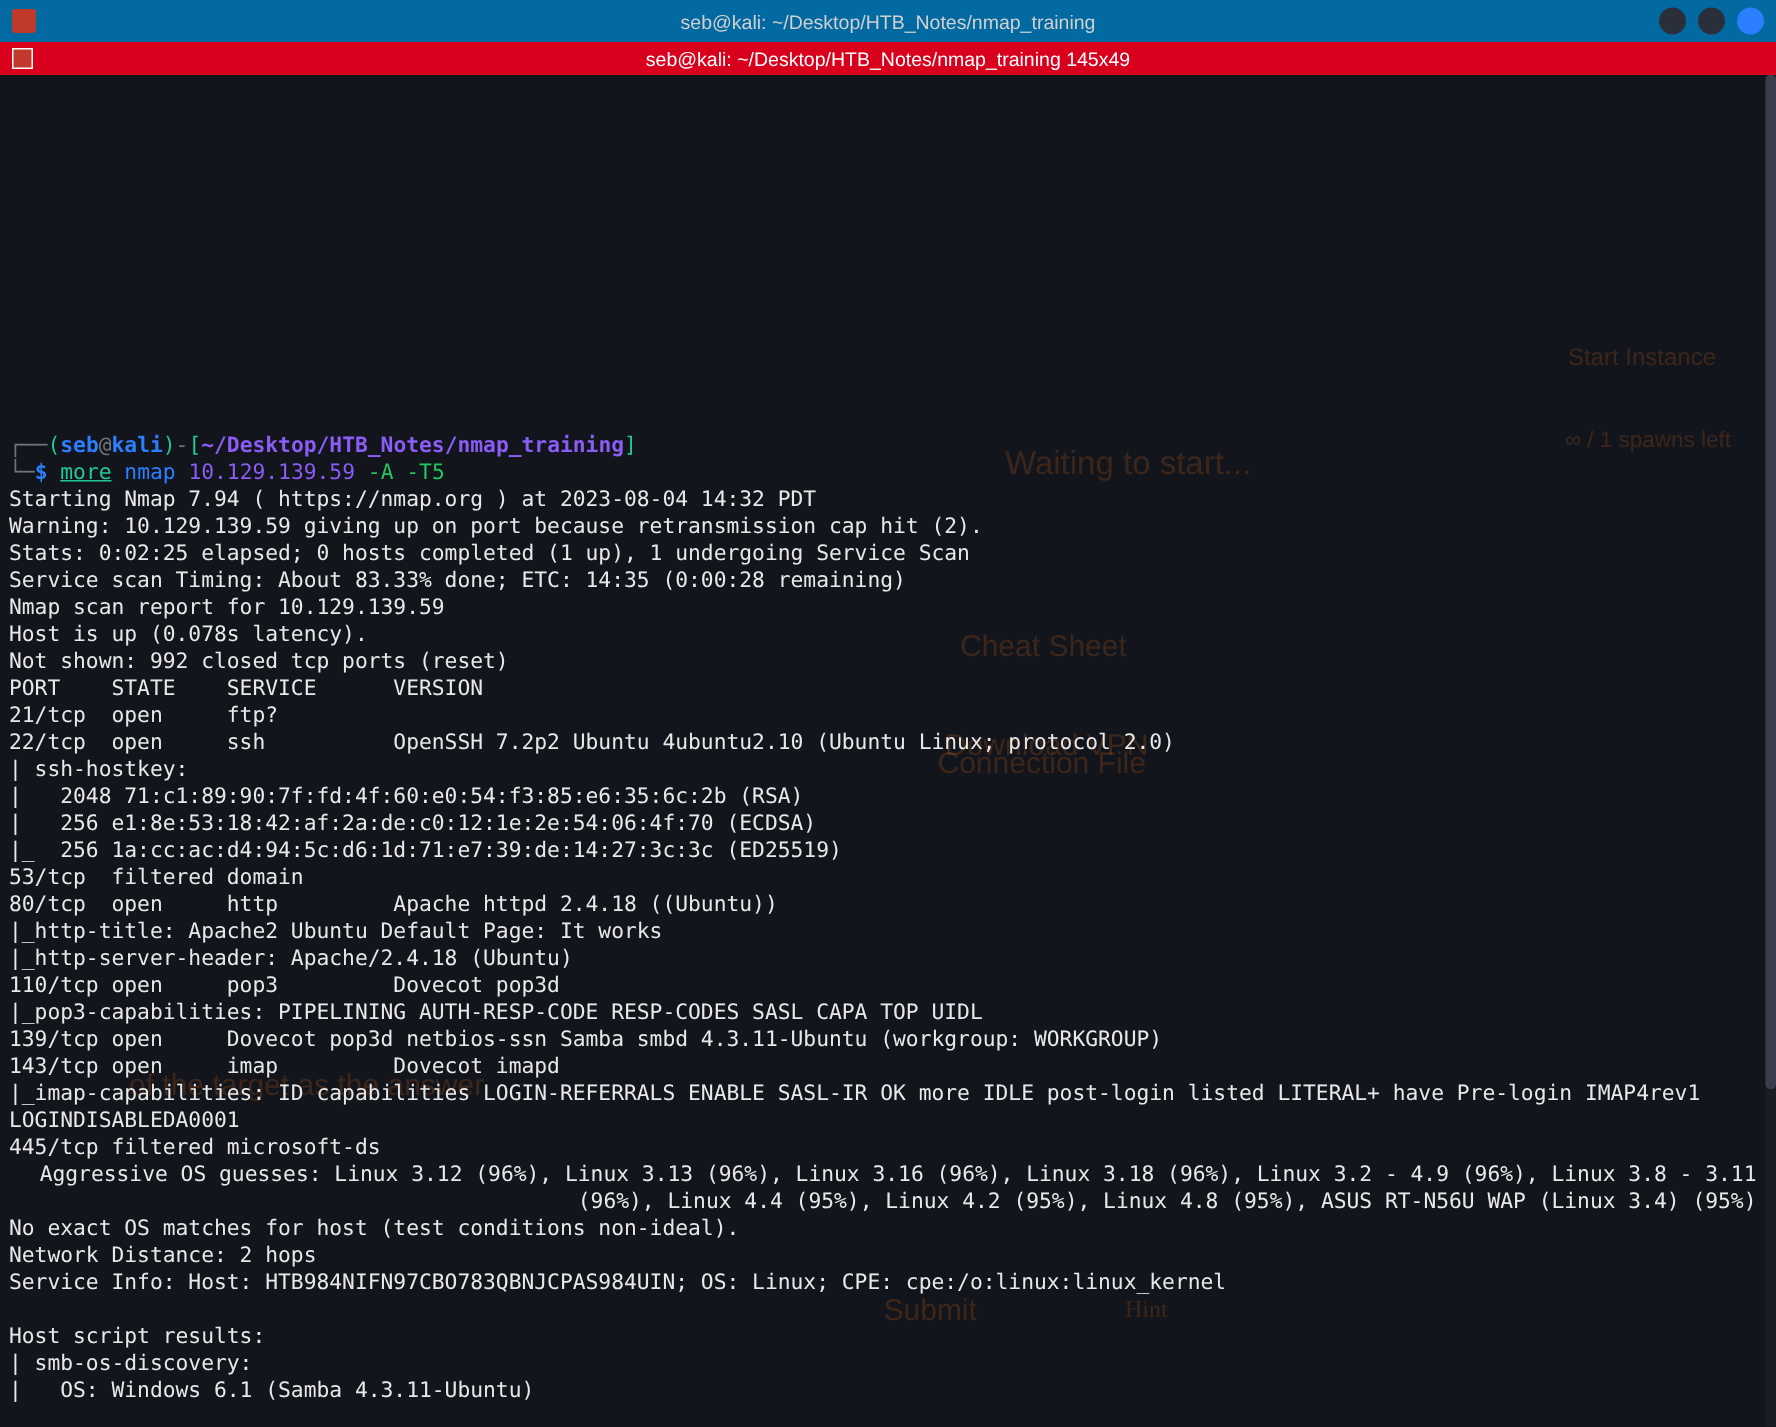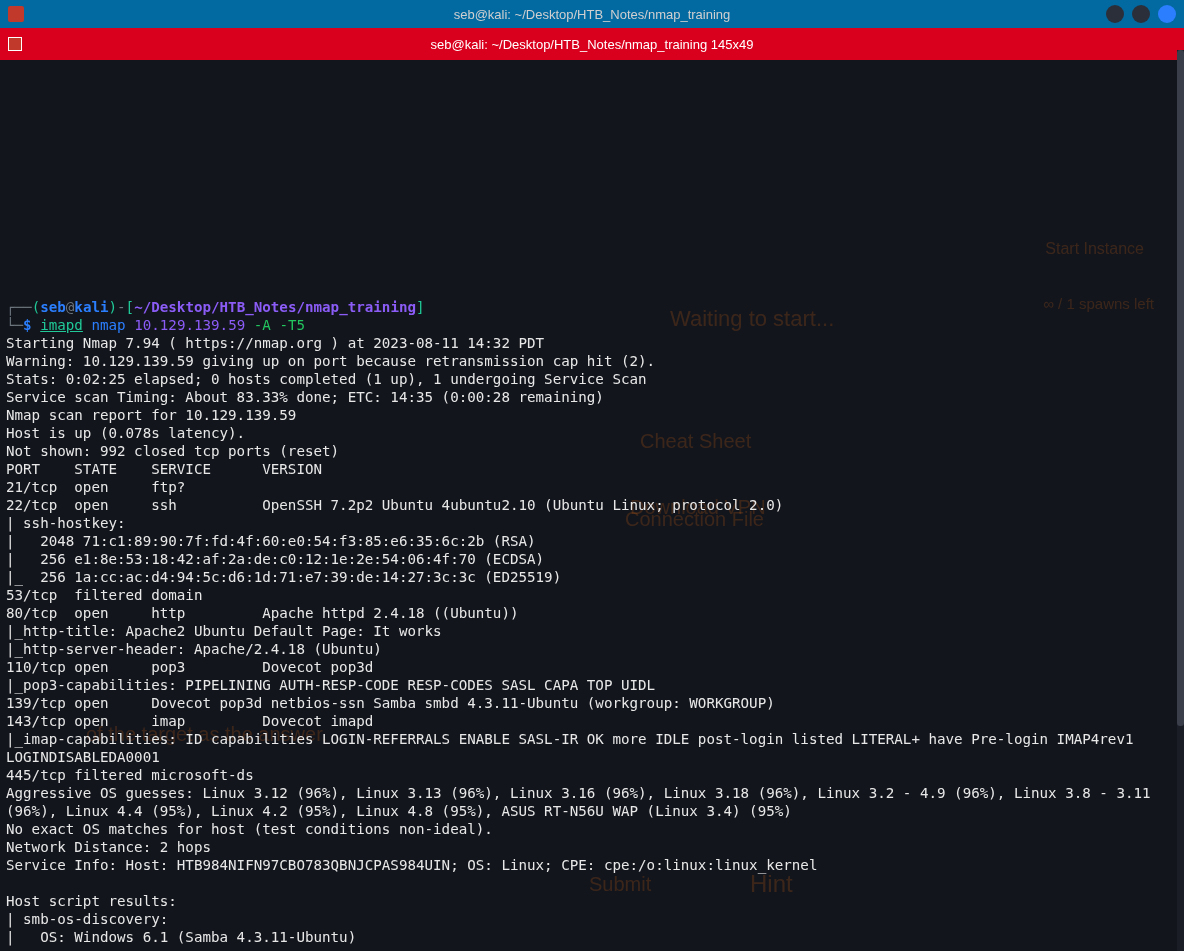--- a/index.html
+++ b/index.html
@@ -43,21 +43,21 @@
   gap: 8px;
 }
 .wincontrols .btn {
   width: 18px;
   height: 18px;
   border-radius: 50%;
   background: #2b2f3a;
 }
 .wincontrols .btn.close { background: #2b7fff; }
 .redbar {
-  height: 32px;
+  height: 22px;
   background: #d9001d;
   display: flex;
   align-items: center;
   justify-content: center;
   color: #fff;
   font-family: sans-serif;
   font-size: 13px;
   position: relative;
 }
 .redbar .icon {
@@ -134,25 +134,25 @@
 
 
 <div class="bg-faded" style="top:180px; right:40px; font-size:16px;">Start Instance</div>
 <div class="bg-faded" style="top:235px; right:30px; font-size:15px;">∞ / 1 spawns left</div>
 <div class="bg-faded" style="top:250px; left:670px; font-size:22px;">Waiting to start...</div>
 <div class="bg-faded" style="top:372px; left:640px; font-size:20px;">Cheat Sheet</div>
 <div class="bg-faded" style="top:438px; left:630px; font-size:20px;">Download VPN</div>
 <div class="bg-faded" style="top:450px; left:625px; font-size:20px;">Connection File</div>
 <div class="bg-faded" style="top:665px; left:86px; font-size:20px;">of the target as the answer.</div>
 <div class="bg-faded" style="top:815px; left:589px; font-size:20px;">Submit</div>
-<div class="bg-faded" style="top:815px; left:750px; font-size:24px;">Hint</div>
+<div class="bg-faded" style="top:815px; left:750px; font-size:16px;font-family:Liberation Serif, serif;">Hint</div>
 
 <div><span class="c-gray">┌──</span><span class="c-green">(</span><span class="c-blue bold">seb</span><span class="c-gray">@</span><span class="c-blue bold">kali</span><span class="c-green">)</span><span class="c-gray">-</span><span class="c-green">[</span><span class="c-white bold">~/Desktop/HTB_Notes/nmap_training</span><span class="c-green">]</span>
-<span class="c-gray">└─</span><span class="c-blue bold">$</span> <span class="c-green" style="text-decoration: underline;">imapd</span> <span class="c-blue">nmap</span> <span class="c-white">10.129.139.59</span> <span class="c-purple">-A -T5</span>
-<span>Starting Nmap 7.94 ( https://nmap.org ) at 2023-08-11 14:32 PDT</span>
+<span class="c-gray">└─</span><span class="c-blue bold">$</span> <span class="c-green" style="text-decoration: underline;">more</span> <span class="c-blue">nmap</span> <span class="c-white">10.129.139.59</span> <span class="c-purple">-A -T5</span>
+<span>Starting Nmap 7.94 ( https://nmap.org ) at 2023-08-04 14:32 PDT</span>
 <span>Warning: 10.129.139.59 giving up on port because retransmission cap hit (2).</span>
 <span>Stats: 0:02:25 elapsed; 0 hosts completed (1 up), 1 undergoing Service Scan</span>
 <span>Service scan Timing: About 83.33% done; ETC: 14:35 (0:00:28 remaining)</span>
 <span>Nmap scan report for 10.129.139.59</span>
 <span>Host is up (0.078s latency).</span>
 <span>Not shown: 992 closed tcp ports (reset)</span>
 <span>PORT    STATE    SERVICE      VERSION</span>
 <span>21/tcp  open     ftp?</span>
 <span>22/tcp  open     ssh          OpenSSH 7.2p2 Ubuntu 4ubuntu2.10 (Ubuntu Linux; protocol 2.0)</span>
 <span>| ssh-hostkey: </span>
@@ -162,21 +162,21 @@
 <span>53/tcp  filtered domain</span>
 <span>80/tcp  open     http         Apache httpd 2.4.18 ((Ubuntu))</span>
 <span>|_http-title: Apache2 Ubuntu Default Page: It works</span>
 <span>|_http-server-header: Apache/2.4.18 (Ubuntu)</span>
 <span>110/tcp open     pop3         Dovecot pop3d</span>
 <span>|_pop3-capabilities: PIPELINING AUTH-RESP-CODE RESP-CODES SASL CAPA TOP UIDL</span>
 <span>139/tcp open     Dovecot pop3d netbios-ssn Samba smbd 4.3.11-Ubuntu (workgroup: WORKGROUP)</span>
 <span>143/tcp open     imap         Dovecot imapd</span>
 <span style="white-space: pre-wrap; display: inline-block; width: 1165px;">|_imap-capabilities: ID capabilities LOGIN-REFERRALS ENABLE SASL-IR OK more IDLE post-login listed LITERAL+ have Pre-login IMAP4rev1 LOGINDISABLEDA0001</span>
 <span>445/tcp filtered microsoft-ds</span>
-<span style="white-space: pre-wrap; display: inline-block; width: 1165px;">Aggressive OS guesses: Linux 3.12 (96%), Linux 3.13 (96%), Linux 3.16 (96%), Linux 3.18 (96%), Linux 3.2 - 4.9 (96%), Linux 3.8 - 3.11 (96%), Linux 4.4 (95%), Linux 4.2 (95%), Linux 4.8 (95%), ASUS RT-N56U WAP (Linux 3.4) (95%)</span>
+<span style="white-space: pre-wrap; display: inline-block; width: 1165px; text-align: right;">Aggressive OS guesses: Linux 3.12 (96%), Linux 3.13 (96%), Linux 3.16 (96%), Linux 3.18 (96%), Linux 3.2 - 4.9 (96%), Linux 3.8 - 3.11 (96%), Linux 4.4 (95%), Linux 4.2 (95%), Linux 4.8 (95%), ASUS RT-N56U WAP (Linux 3.4) (95%)</span>
 <span>No exact OS matches for host (test conditions non-ideal).</span>
 <span>Network Distance: 2 hops</span>
 <span>Service Info: Host: HTB984NIFN97CBO783QBNJCPAS984UIN; OS: Linux; CPE: cpe:/o:linux:linux_kernel</span>
 <span></span>
 <span>Host script results:</span>
 <span>| smb-os-discovery: </span>
 <span>|   OS: Windows 6.1 (Samba 4.3.11-Ubuntu)</span>
 
 
 

